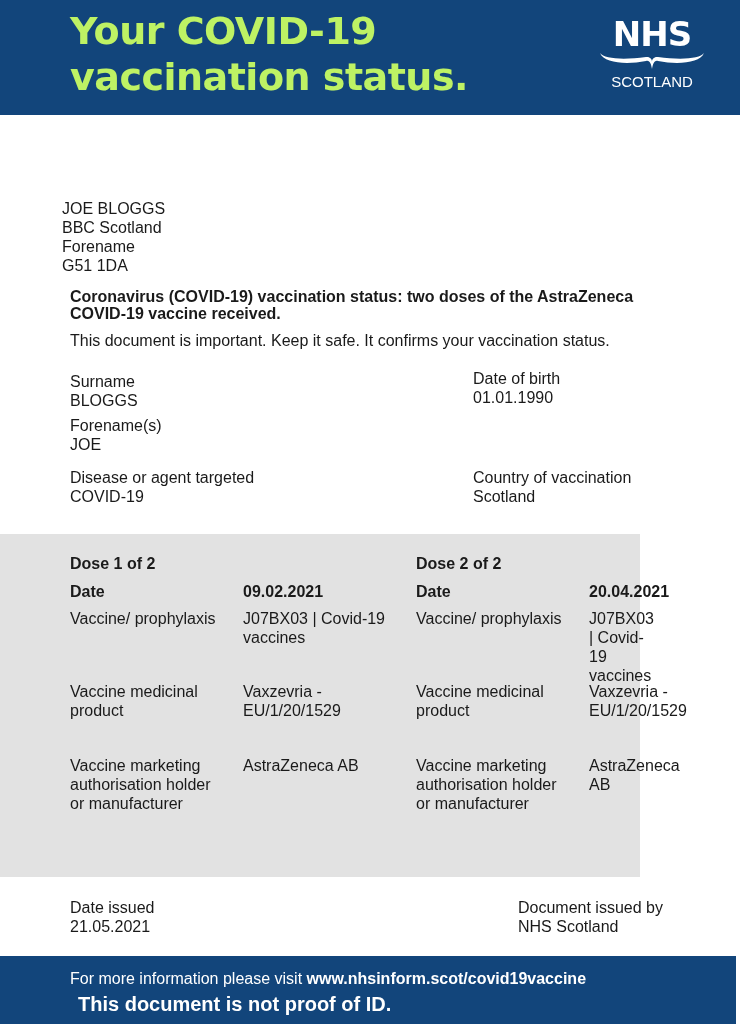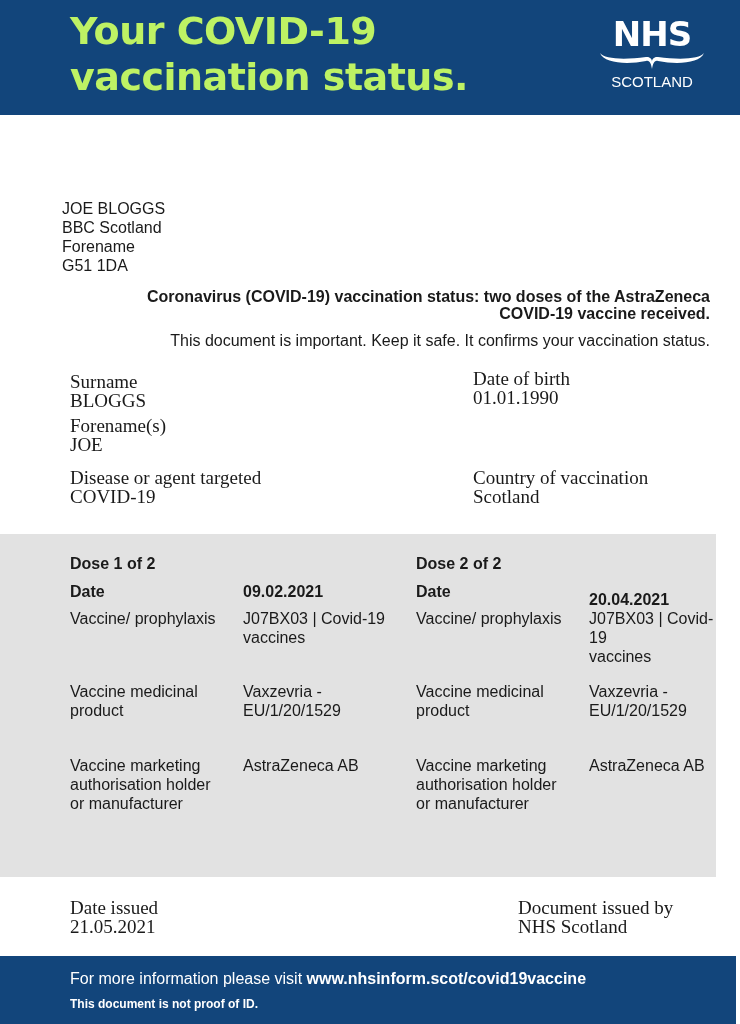--- a/index.html
+++ b/index.html
@@ -56,31 +56,31 @@
       font-size: 15px;
       line-height: 18px;
       letter-spacing: 0px;
       margin-top: 2px;
     }
 
     .text-block { position: absolute; font-size: 16px; line-height: 19px; }
     .address { left: 62px; top: 199px; }
     .address div { height: 19px; }
 
-    .status { left: 70px; top: 288px; width: 640px; text-align: right; }
+    .status { left: 70px; top: 288px; width: 640px; }
     .status .bold { font-weight: bold; line-height: 17px; }
     .status .note { margin-top: 9px; line-height: 19px; }
 
-    .field { position: absolute; font-size: 19px; line-height: 19px; font-family: Liberation Serif, serif; }
+    .field { position: absolute; font-size: 16px; line-height: 19px; }
     .field .label, .field .value { display: block; }
 
     .gray-section {
       position: absolute;
       left: 0; top: 534px;
-      width: 716px; height: 343px;
+      width: 640px; height: 343px;
       background: #e2e2e2;
     }
     .dose-title {
       position: absolute;
       font-weight: bold;
       font-size: 16px;
       line-height: 19px;
     }
     .dose-cell {
       position: absolute;
@@ -98,22 +98,22 @@
       color: #ffffff;
     }
     .footer-info {
       position: absolute;
       left: 70px; top: 13px;
       font-size: 16px; line-height: 19px;
     }
     .footer-info .link { font-weight: bold; }
     .footer-warning {
       position: absolute;
-      left: 70px; top: 39px;
-      font-size: 12px; line-height: 19px;
+      left: 78px; top: 39px;
+      font-size: 20px; line-height: 19px;
       font-weight: bold;
     }
   </style>
 </head>
 <body>
 
 <div class="header">
   <div class="header-title">
     <div>Your COVID-19</div>
     <div>vaccination status.</div>
@@ -176,21 +176,21 @@
 EU/1/20/1529</div>
     <div class="dose-cell" style="left:70px; top:222px;">Vaccine marketing
 authorisation holder
 or manufacturer</div>
     <div class="dose-cell" style="left:243px; top:222px;">AstraZeneca AB</div>
   </div>
 
   <div>
     <div class="dose-title" style="left:416px; top:20px;">Dose 2 of 2</div>
     <div class="dose-cell bold" style="left:416px; top:48px;">Date</div>
-    <div class="dose-cell bold" style="left:589px; top:48px;margin-top:8px;">20.04.2021</div>
+    <div class="dose-cell bold" style="left:589px; top:48px;">20.04.2021</div>
     <div class="dose-cell" style="left:416px; top:75px;">Vaccine/ prophylaxis</div>
     <div class="dose-cell" style="left:589px; top:75px;">J07BX03 | Covid-19
 vaccines</div>
     <div class="dose-cell" style="left:416px; top:148px;">Vaccine medicinal
 product</div>
     <div class="dose-cell" style="left:589px; top:148px;">Vaxzevria -
 EU/1/20/1529</div>
     <div class="dose-cell" style="left:416px; top:222px;">Vaccine marketing
 authorisation holder
 or manufacturer</div>

